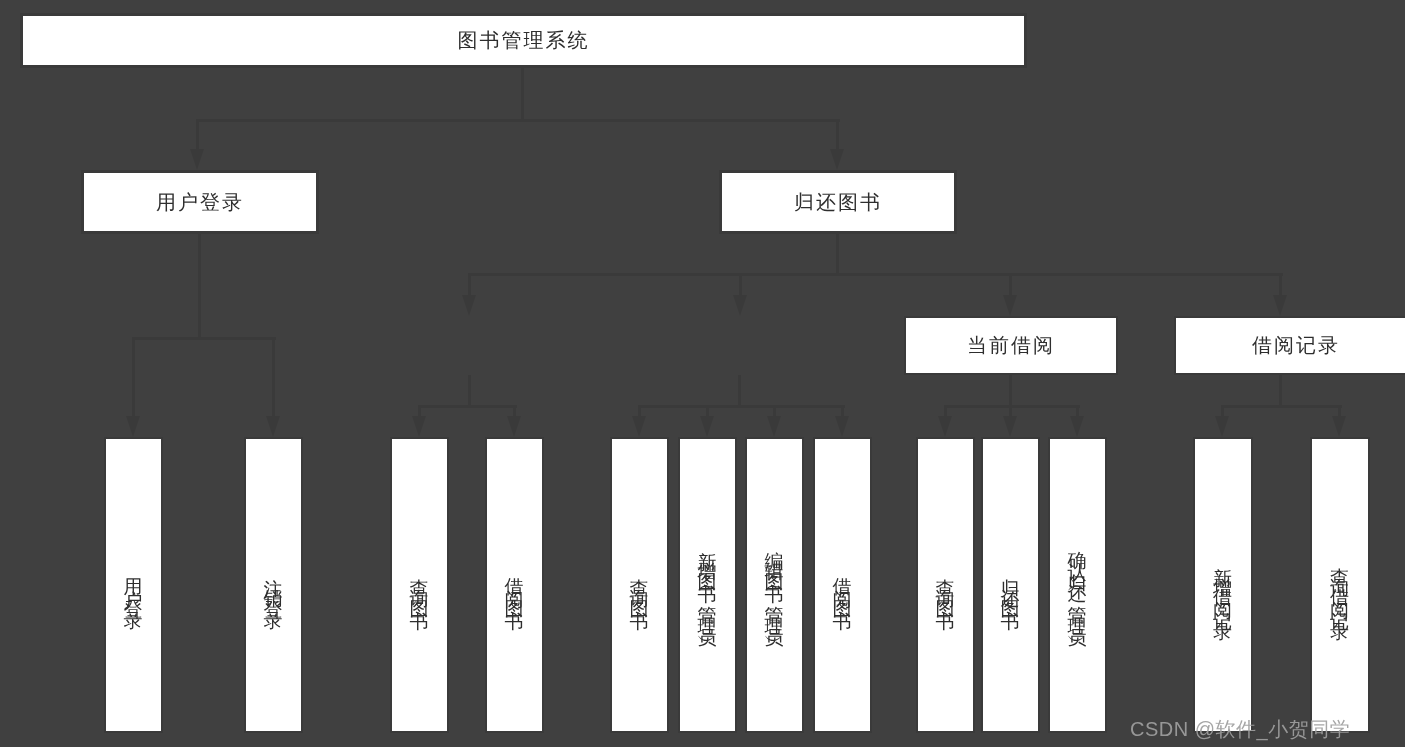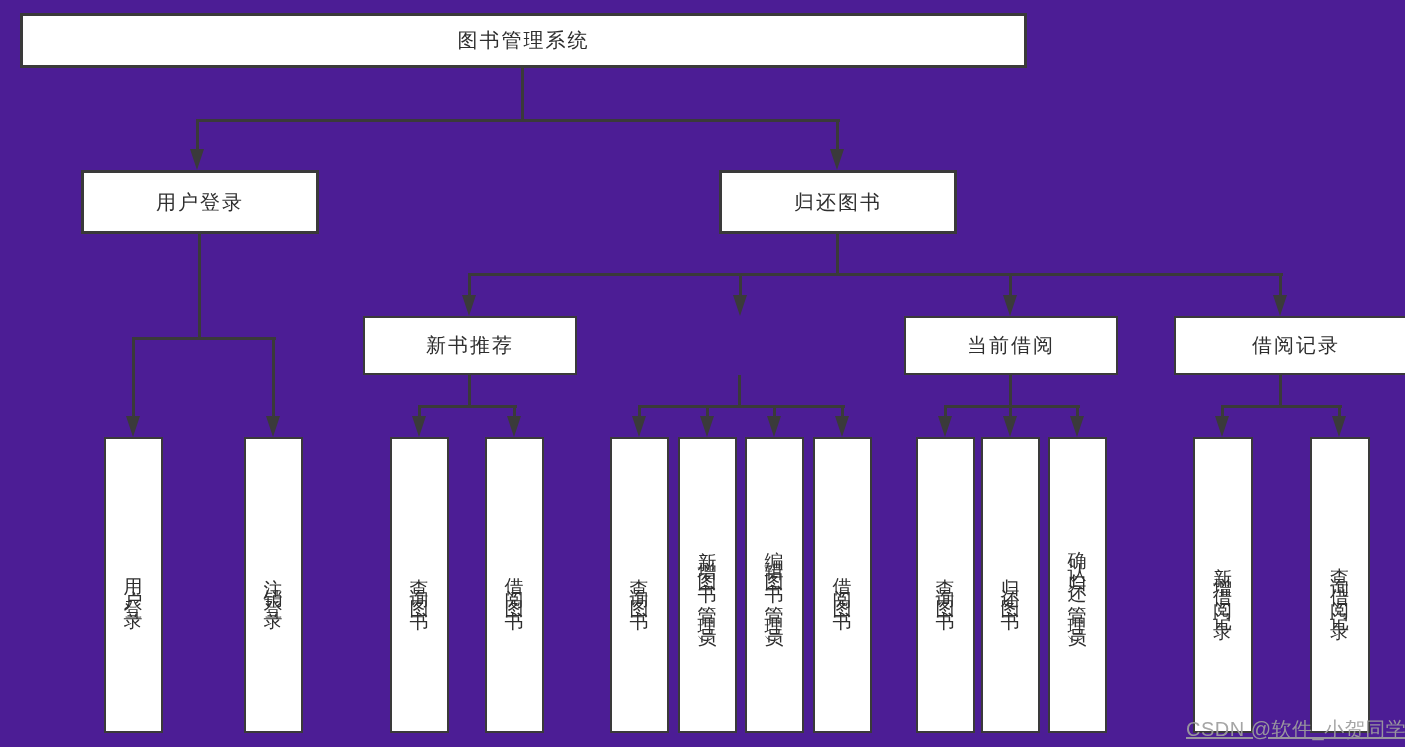--- a/index.html
+++ b/index.html
@@ -1,19 +1,19 @@
 <!DOCTYPE html>
 <html><head>
 <meta charset="utf-8">
 <style>
   html,body { margin:0; padding:0; background:#ffffff; }
   #canvas {
     position:relative;
     width:1405px; height:747px;
-    background:#4c1d95;
+    background:#404040;
     font-family:"Liberation Sans", sans-serif;
     overflow:hidden;
   }
   .node {
     position:absolute;
     box-sizing:border-box;
     background:#ffffff;
     border:3px solid #3a3a3a;
     display:flex; align-items:center; justify-content:center;
     font-size:20px; color:#2e2e2e; letter-spacing:2px;
@@ -43,23 +43,23 @@
     content:""; position:absolute; left:6px; top:0;
     width:3px; height:calc(100% - 18px); background:#3a3a3a;
   }
   .arrow::after {
     content:""; position:absolute; left:0; bottom:0; width:0; height:0;
     border-left:7.5px solid transparent;
     border-right:7.5px solid transparent;
     border-top:21px solid #3a3a3a;
   }
   .watermark {
-    position:absolute; left:1186px; top:716px;
+    position:absolute; left:1130px; top:716px;
     font-size:20px; color:#9f9f9f; letter-spacing:0.5px;
-    white-space:nowrap; z-index:5; opacity:0.92;text-decoration:underline;
+    white-space:nowrap; z-index:5; opacity:0.92;
   }
 </style>
 </head>
 <body>
 
 <div id="canvas">
 
   <div class="node" style="left:20px; top:13px; width:1007px; height:55px;">图书管理系统</div>
 
   <div class="vline" style="left:521px; top:68px; height:54px;"></div>
@@ -75,21 +75,20 @@
   <div class="arrow" style="left:126px; top:337px; height:100px;"></div>
   <div class="arrow" style="left:266px; top:337px; height:100px;"></div>
 
   <div class="vline" style="left:836px; top:234px; height:42px;"></div>
   <div class="hline" style="left:468px; top:273px; width:815px;"></div>
   <div class="arrow" style="left:462px; top:273px; height:43px;"></div>
   <div class="arrow" style="left:733px; top:273px; height:43px;"></div>
   <div class="arrow" style="left:1003px; top:273px; height:43px;"></div>
   <div class="arrow" style="left:1273px; top:273px; height:43px;"></div>
 
-  <div class="node lv3" style="left:363px; top:316px; width:214px; height:59px;">新书推荐</div>
   <div class="node lv3" style="left:904px; top:316px; width:214px; height:59px;">当前借阅</div>
   <div class="node lv3" style="left:1174px; top:316px; width:244px; height:59px;text-align:right;">借阅记录</div>
 
   <div class="vline" style="left:468px; top:375px; height:33px;"></div>
   <div class="hline" style="left:418px; top:405px; width:99px;"></div>
   <div class="arrow" style="left:412px; top:405px; height:32px;"></div>
   <div class="arrow" style="left:507px; top:405px; height:32px;"></div>
 
   <div class="vline" style="left:738px; top:375px; height:33px;"></div>
   <div class="hline" style="left:638px; top:405px; width:207px;"></div>

